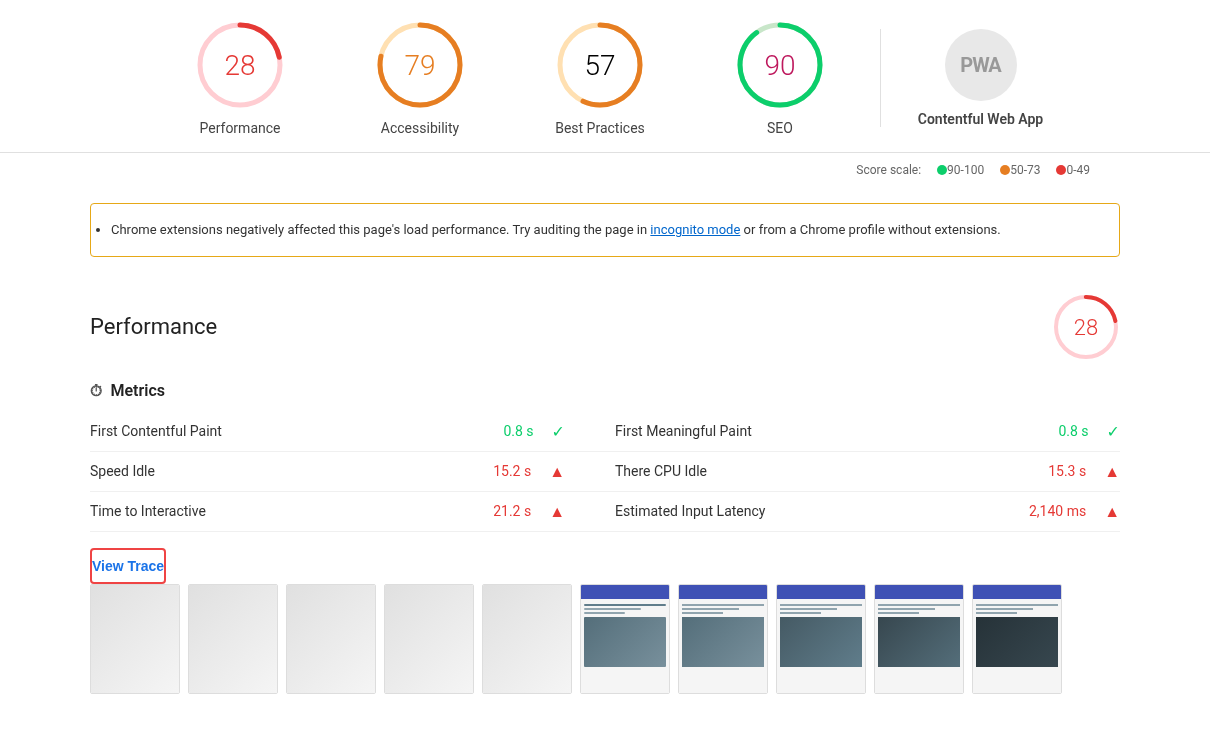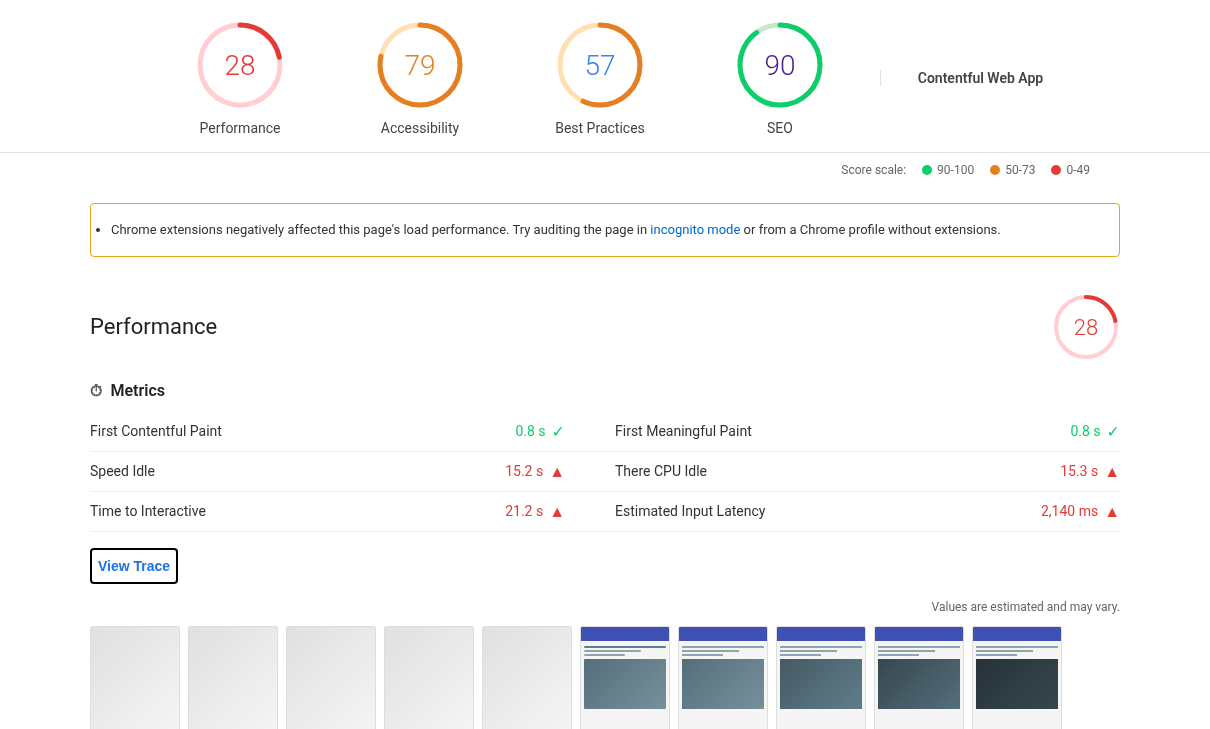--- a/index.html
+++ b/index.html
@@ -81,21 +81,20 @@
       align-items: flex-start;
       padding: 10px 120px 10px 0;
       gap: 16px;
       font-size: 12px;
       color: #666;
     }
 
     .scale-item {
       display: flex;
       align-items: center;
-      gap: 5px;
     }
 
     .scale-dot {
       width: 10px;
       height: 10px;
       border-radius: 50%;
     }
 
     .warning-box {
       margin: 16px 90px;
@@ -112,20 +111,21 @@
     }
 
     .warning-body {
       font-size: 13px;
       color: #333;
       line-height: 1.5;
     }
 
     .warning-body a {
       color: #0066cc;
+      text-decoration: underline;
     }
 
     .main-content {
       padding: 20px 90px;
     }
 
     .section-header {
       display: flex;
       justify-content: space-between;
       align-items: center;
@@ -202,36 +202,36 @@
     }
 
     .metric-name {
       font-size: 14px;
       color: #333;
     }
 
     .metric-value {
       display: flex;
       align-items: center;
-      gap: 6px;
+      gap: 18px;
       font-size: 14px;
     }
 
     .metric-value.green { color: #0cce6b; }
     .metric-value.red { color: #e53935; }
 
     .metric-icon {
       font-size: 16px;
     }
 
     .view-trace-btn {
       display: inline-block;
       margin-top: 16px;
-      padding: 8px 6px;
-      border: 2px solid #000000;
+      padding: 8px 0;
+      border: 2px solid #ef4444;
       color: #1a73e8;
       background: transparent;
       border-radius: 4px;
       font-size: 14px;
       font-weight: 600;
       cursor: pointer;
     }
 
     .estimated-note {
       text-align: right;
@@ -324,37 +324,40 @@
     </div>
     <span class="score-label">Accessibility</span>
   </div>
 
   <div class="score-item">
     <div class="circle-container">
       <svg width="90" height="90" viewBox="0 0 90 90">
         <circle cx="45" cy="45" r="40" fill="none" stroke="#ffe0b2" stroke-width="5"></circle>
         <circle cx="45" cy="45" r="40" fill="none" stroke="#e67e22" stroke-width="5" stroke-dasharray="143 108" stroke-linecap="round"></circle>
       </svg>
-      <span class="circle-number" style="color:#3b82f6;">57</span>
+      <span class="circle-number" style="color:#000000;">57</span>
     </div>
     <span class="score-label">Best Practices</span>
   </div>
 
   <div class="score-item">
     <div class="circle-container">
       <svg width="90" height="90" viewBox="0 0 90 90">
         <circle cx="45" cy="45" r="40" fill="none" stroke="#c8e6c9" stroke-width="5"></circle>
         <circle cx="45" cy="45" r="40" fill="none" stroke="#0cce6b" stroke-width="5" stroke-dasharray="226 25" stroke-linecap="round"></circle>
       </svg>
-      <span class="circle-number" style="color:#4c1d95;">90</span>
+      <span class="circle-number" style="color:#be185d;">90</span>
     </div>
     <span class="score-label">SEO</span>
   </div>
 
   <div class="score-item pwa">
+    <div class="pwa-badge">
+      <span class="pwa-badge-text">PWA</span>
+    </div>
     <span class="score-label pwa-label">Contentful Web App</span>
   </div>
 </div>
 
 <div class="score-scale">
   <span>Score scale:</span>
   <div class="scale-item">
     <div class="scale-dot" style="background:#0cce6b;"></div>
     <span>90-100</span>
   </div>
@@ -437,21 +440,20 @@
         <span class="metric-name">Estimated Input Latency</span>
         <span class="metric-value red">
           <span>2,140 ms</span>
           <span class="metric-icon" style="color:#e53935;">▲</span>
         </span>
       </div>
     </div>
 
     <button class="view-trace-btn">View Trace</button>
 
-    <div class="estimated-note">Values are estimated and may vary.</div>
 
     
     <div class="filmstrip">
 
       <div class="filmstrip-frame">
         <div class="frame-content"></div>
       </div>
       <div class="filmstrip-frame">
         <div class="frame-content"></div>
       </div>

